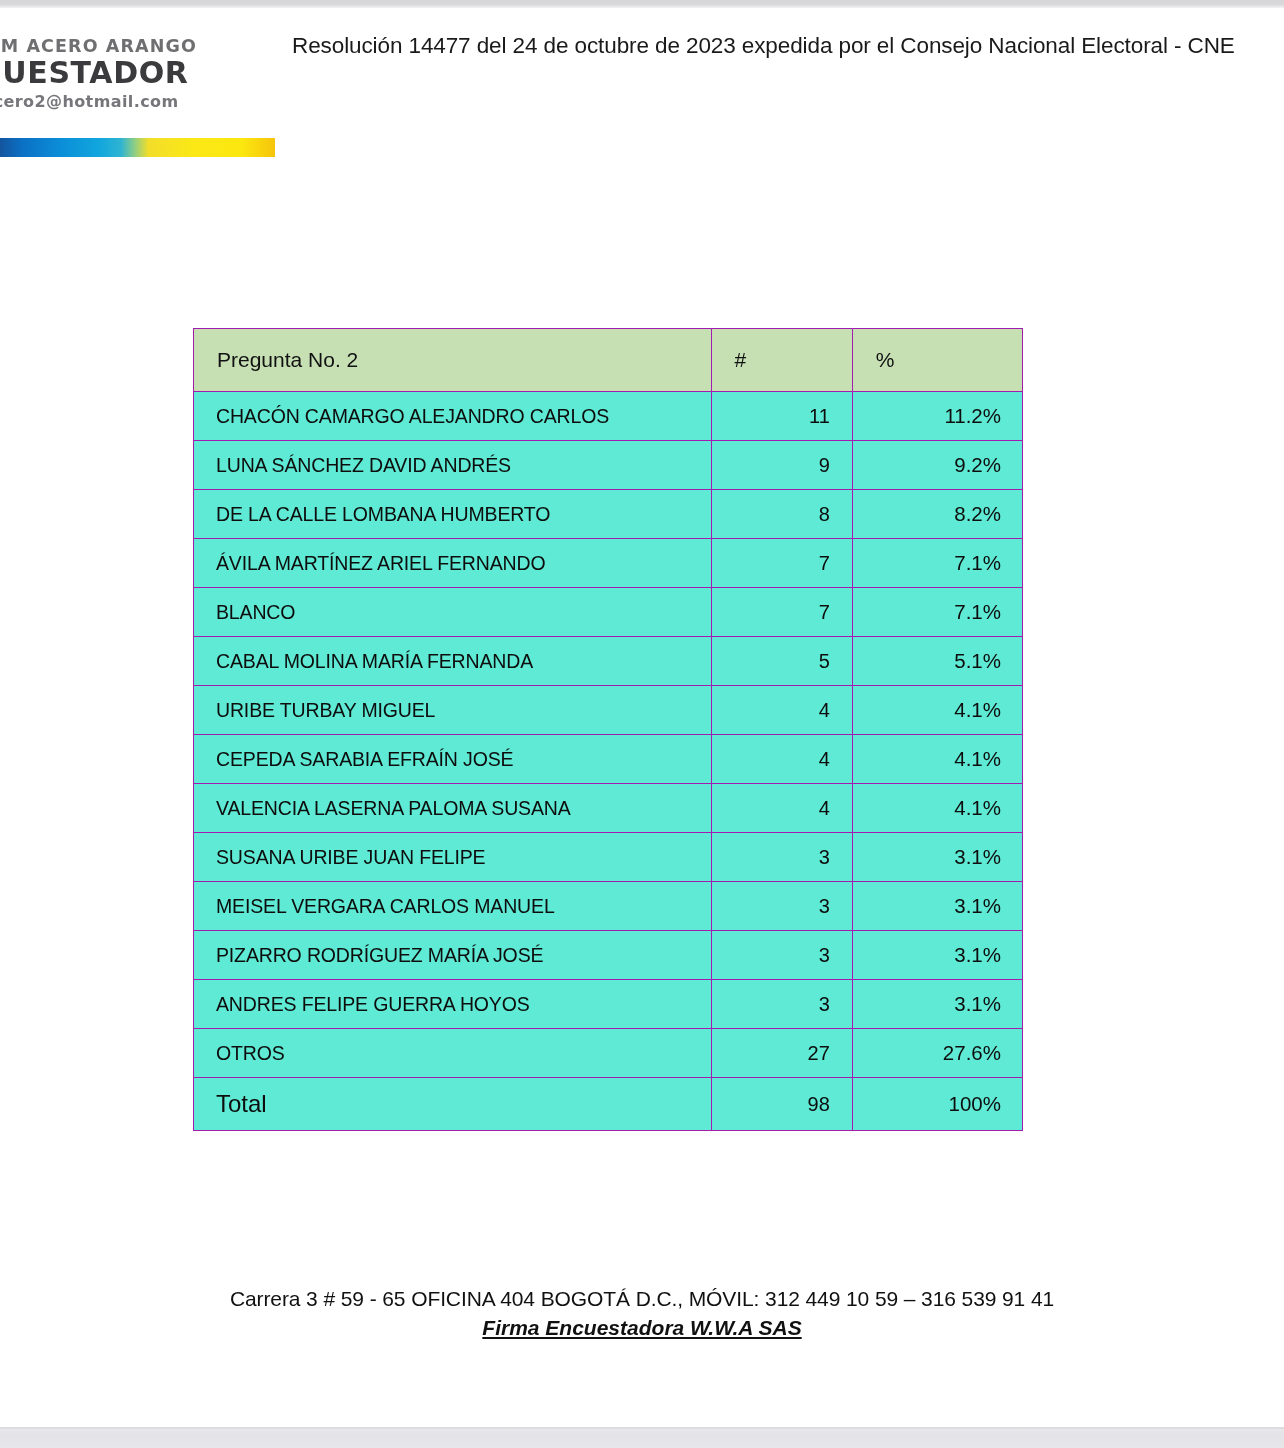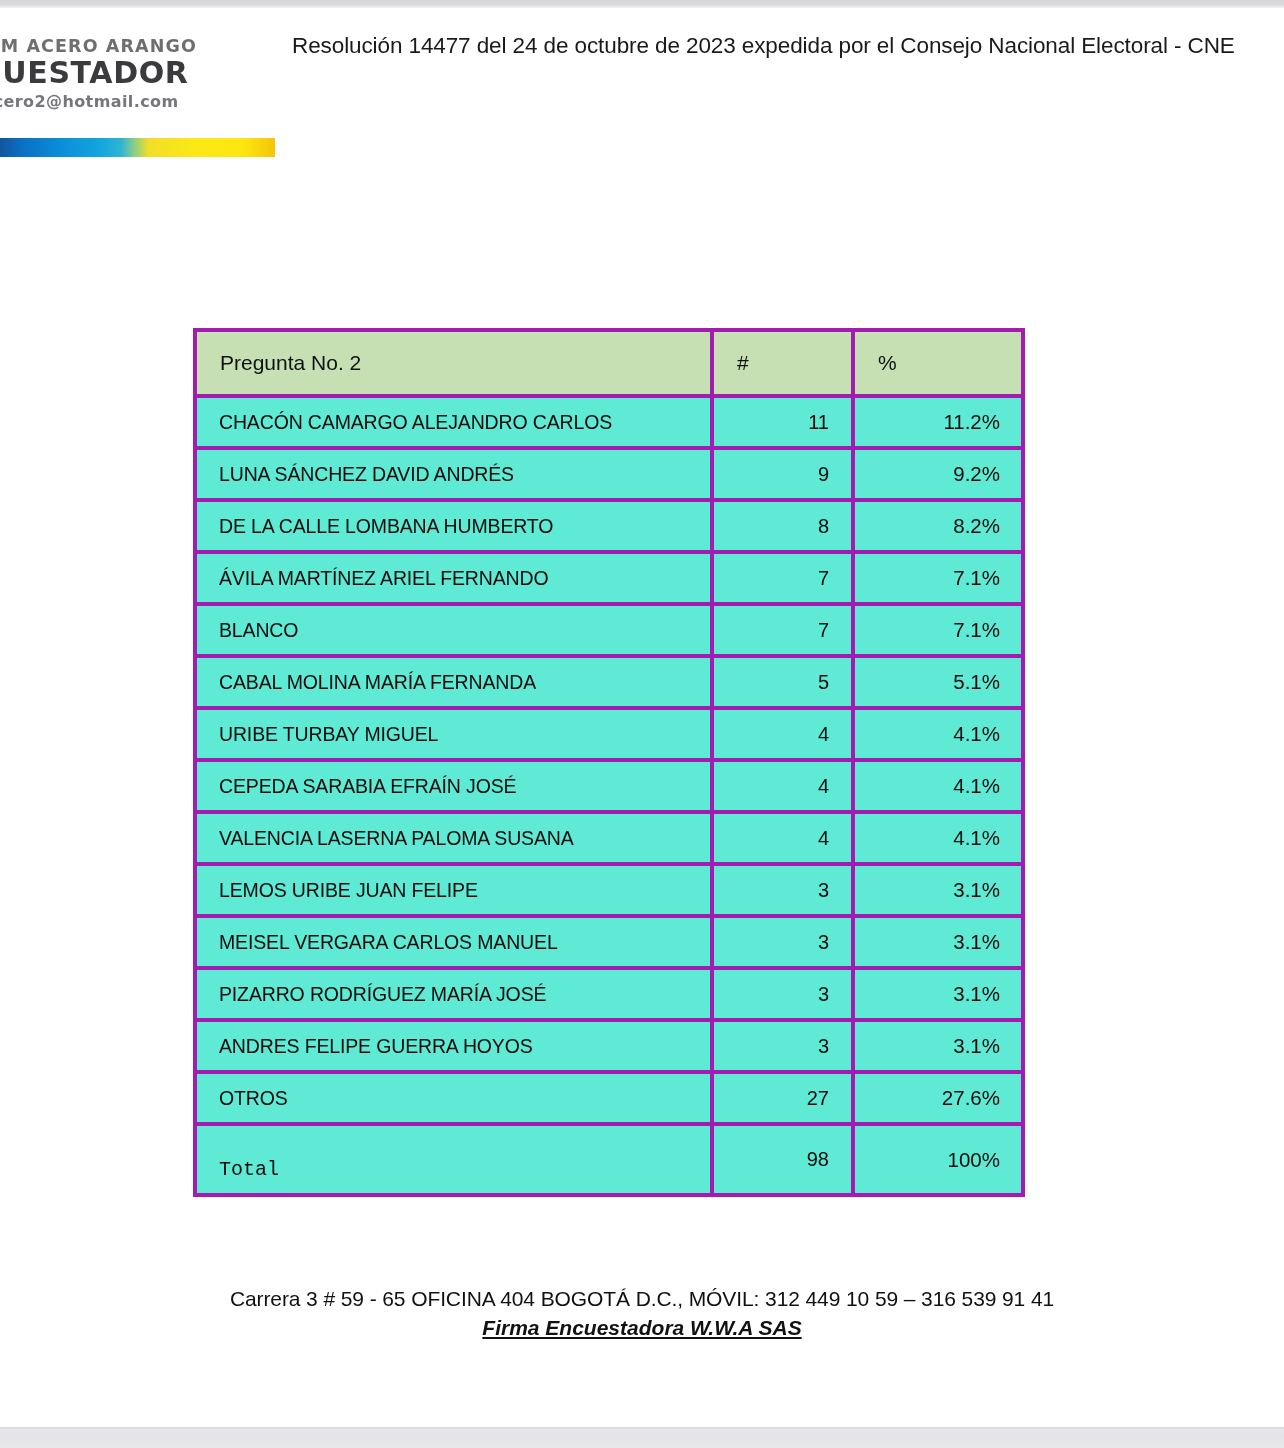--- a/index.html
+++ b/index.html
@@ -121,21 +121,21 @@
     left: 193px;
     top: 328px;
     width: 830px;
   }
   table.results {
     border-collapse: collapse;
     width: 830px;
     table-layout: fixed;
   }
   table.results td, table.results th {
-    border: 4px solid #a21caf;
+    border: 1px solid #a21caf;
     padding: 12px;
     vertical-align: middle;
   }
   col.c-name { width: 517px; }
   col.c-num  { width: 141px; }
   col.c-pct  { width: 170px; }
 
   thead th {
     background: #c6e0b4;
     height: 38px;
@@ -173,24 +173,23 @@
   td .cell-pct {
     display: block;
     padding: 0 9px 0 0;
     text-align: right;
     font-family: "Liberation Sans", sans-serif;
     font-size: 20.5px;
     color: #0d0d0d;
   }
   
   tr.total-row .cell-name {
-    font-family: Liberation Mono, monospace;
-    font-size: 20px;
+    font-family: Liberation Sans, sans-serif;
+    font-size: 24px;
     letter-spacing: 0;
-    margin-top: 20px;
   }
 
   
   .footer {
     position: absolute;
     left: 0;
     top: 1287px;
     width: 1284px;
     text-align: center;
   }
@@ -345,21 +344,21 @@
             </td>
           <td>
               <span class="cell-num">4</span>
             </td>
           <td>
               <span class="cell-pct">4.1%</span>
             </td>
         </tr>
         <tr>
           <td>
-              <span class="cell-name">LEMOS URIBE JUAN FELIPE</span>
+              <span class="cell-name">SUSANA URIBE JUAN FELIPE</span>
             </td>
           <td>
               <span class="cell-num">3</span>
             </td>
           <td>
               <span class="cell-pct">3.1%</span>
             </td>
         </tr>
         <tr>
           <td>

